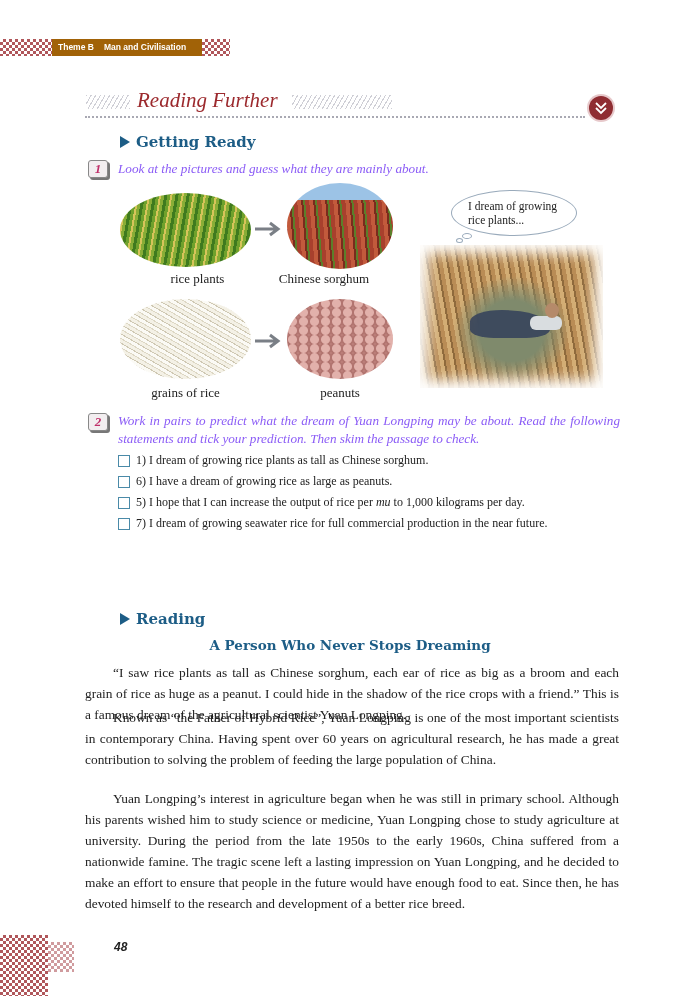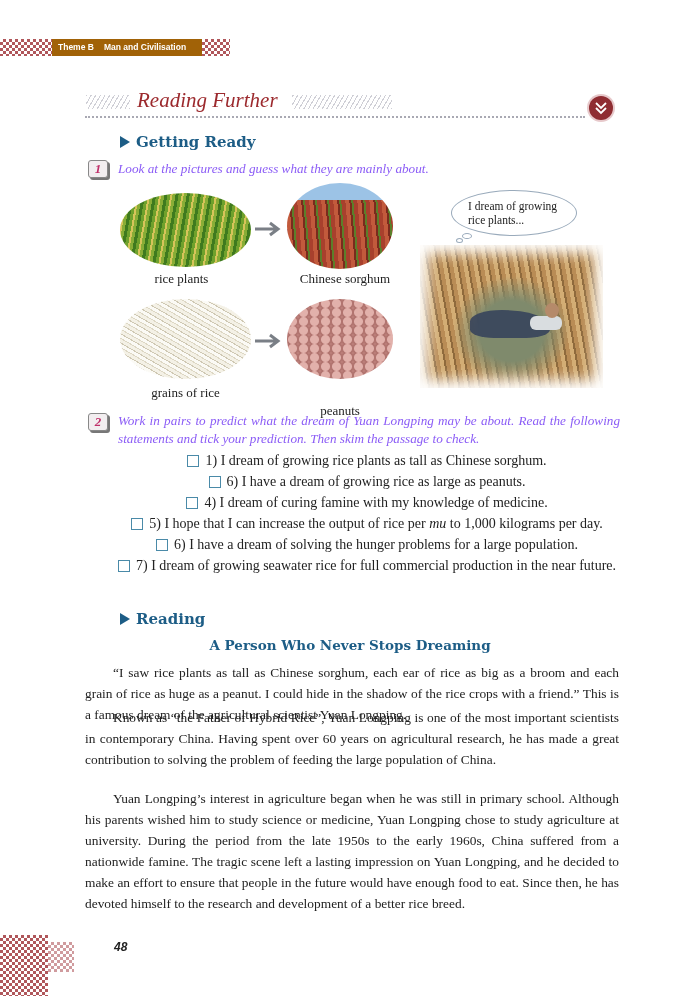--- a/index.html
+++ b/index.html
@@ -47,21 +47,21 @@
   .dream-pic { position:absolute; left:420px; top:245px; width:183px; height:143px;
     background: radial-gradient(ellipse at 50% 60%, #7f8a6c 0 25%, transparent 45%),
                 repeating-linear-gradient(80deg, #b98c55 0 4px, #d3ad74 4px 8px, #8f6a3c 8px 10px);
     box-shadow: inset 0 0 14px 8px #fff; }
   .dream-figure { position:absolute; left:470px; top:310px; width:80px; height:28px; background:#32405a; border-radius:40% 60% 30% 30%; opacity:0.85; }
   .dream-head { position:absolute; left:545px; top:303px; width:14px; height:15px; background:#b58a6a; border-radius:50%; }
   .dream-shirt { position:absolute; left:530px; top:316px; width:32px; height:14px; background:#d9dde0; border-radius:6px; }
 
   
   .check-list { position:absolute; left:118px; top:450px; margin:0; padding:0; list-style:none; }
-  .check-item { display:flex; align-items:center; height:21px; font-size:14px;justify-content:center; }
+  .check-item { display:flex; align-items:center; height:21px; font-size:12px; }
   .checkbox { width:10px; height:10px; border:1px solid #4a8aa8; margin-right:6px; background:#fff; cursor:pointer; flex:none; }
 
   .article-title { position:absolute; left:0; width:700px; top:637px; text-align:center; font-family:"DejaVu Serif", serif; font-weight:bold; font-size:13.5px; color:#1d5d86; }
   .para { position:absolute; left:85px; width:534px; font-size:13.4px; line-height:21px; text-align:justify; text-indent:28px; margin:0; }
 
   .page-num { position:absolute; left:86px; top:940px; font-family:"Liberation Sans", sans-serif; font-style:italic; font-weight:bold; font-size:12px; color:#222;margin-left:28px; }
 </style>
 </head>
 <body>
 
@@ -87,30 +87,30 @@
 </div>
 
 <div class="num-badge" style="left:88px;top:160px;">1</div>
 <div class="instr" style="left:118px;top:160px;">Look at the pictures and guess what they are mainly about.</div>
 
 <div class="oval rice-plants"></div>
 <svg class="arrow" style="left:253px;top:221px;" viewBox="0 0 30 16">
     <path d="M2 8 H24 M17 2 L25 8 L17 14" stroke="#7a7f86" stroke-width="3" fill="none"></path>
   </svg>
 <div class="oval sorghum"></div>
-<div class="cap" style="left:116px;top:271px;width:131px;">rice plants</div>
-<div class="cap" style="left:284px;top:271px;width:122px;">Chinese sorghum</div>
+<div class="cap" style="left:132px;top:271px;width:131px;">rice plants</div>
+<div class="cap" style="left:263px;top:271px;width:122px;">Chinese sorghum</div>
 
 <div class="oval rice-grains"></div>
 <svg class="arrow" style="left:253px;top:333px;" viewBox="0 0 30 16">
     <path d="M2 8 H24 M17 2 L25 8 L17 14" stroke="#7a7f86" stroke-width="3" fill="none"></path>
   </svg>
 <div class="oval peanuts"></div>
 <div class="cap" style="left:120px;top:385px;width:131px;">grains of rice</div>
-<div class="cap" style="left:287px;top:403px;width:106px;">peanuts</div>
+<div class="cap" style="left:287px;top:385px;width:106px;">peanuts</div>
 
 <div class="bubble">
     <span style="width:92px;">I dream of growing rice plants...</span>
   </div>
 <div class="puff" style="left:462px;top:233px;width:8px;height:4px;"></div>
 <div class="puff" style="left:456px;top:238px;width:5px;height:3px;"></div>
 
 <div class="dream-pic"></div>
 <div class="dream-figure"></div>
 <div class="dream-shirt"></div>
@@ -123,29 +123,21 @@
   <li class="check-item">
       <span class="checkbox"></span>
       <span>1) I dream of growing rice plants as tall as Chinese sorghum.</span>
     </li>
   <li class="check-item">
       <span class="checkbox"></span>
       <span>6) I have a dream of growing rice as large as peanuts.</span>
     </li>
   <li class="check-item">
       <span class="checkbox"></span>
-      <span>4) I dream of curing famine with my knowledge of medicine.</span>
-    </li>
-  <li class="check-item">
-      <span class="checkbox"></span>
       <span><span>5) I hope that I can increase the output of rice per </span><i>mu</i><span> to 1,000 kilograms per day.</span></span>
-    </li>
-  <li class="check-item">
-      <span class="checkbox"></span>
-      <span>6) I have a dream of solving the hunger problems for a large population.</span>
     </li>
   <li class="check-item">
       <span class="checkbox"></span>
       <span>7) I dream of growing seawater rice for full commercial production in the near future.</span>
     </li>
 </ul>
 
 <div class="subhead" style="left:86px;top:610px;">
   <span class="tri"></span>
   <span>Reading</span>

